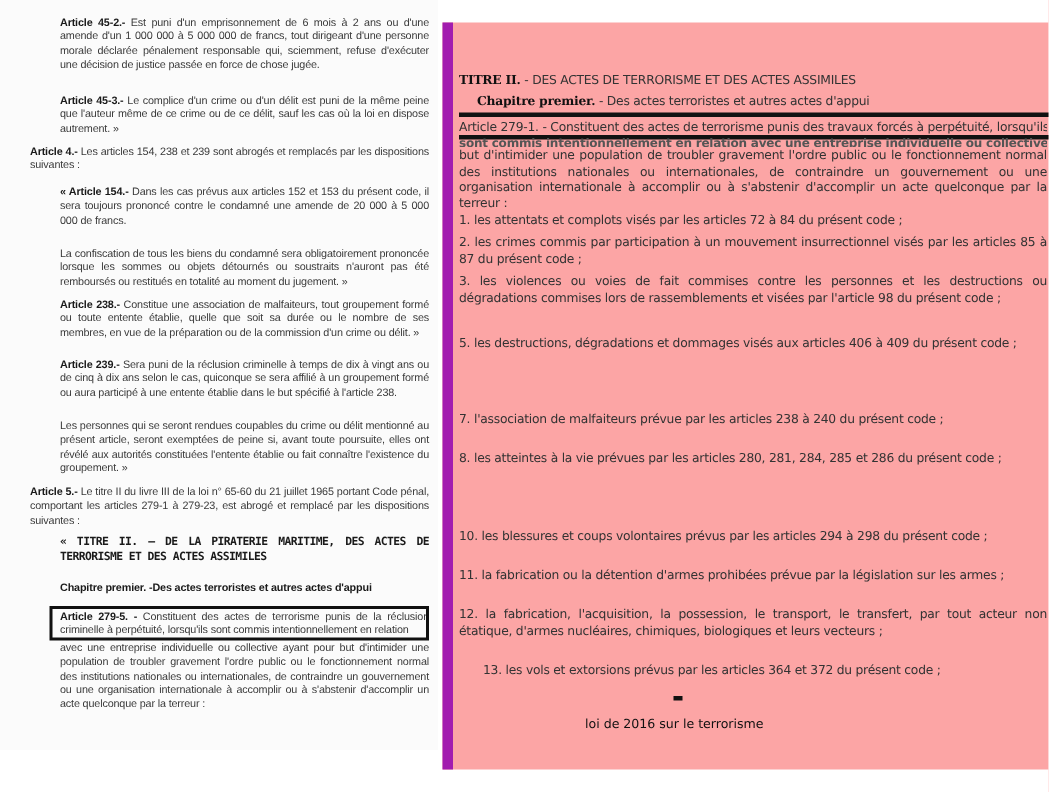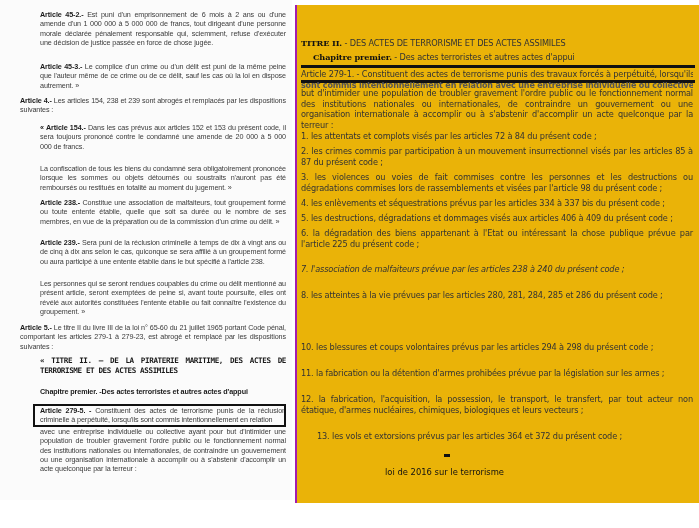--- a/index.html
+++ b/index.html
@@ -23,22 +23,22 @@
       position: absolute; left: 33px; top: 404px; width: 253px; height: 23px;
       border: 2.5px solid #111;
     }
     .caption-left {
       position: absolute; left: 4px; top: 500px;
       font-family: "DejaVu Sans", sans-serif; font-size: 9.4px; color: #333; margin-top: 28px;
     }
 
     
     .right-doc {
-      position: absolute; left: 295px; top: 5px; width: 404px; height: 498px;
-      background: #eab308; border-left: 2px solid #a21caf;
+      position: absolute; left: 295px; top: 15px; width: 404px; height: 498px;
+      background: #fca5a5; border-left: 7px solid #a21caf;
       font-family: "DejaVu Sans", sans-serif; font-size: 8.2px; line-height: 10.5px;
       color: #333;
     }
     .r-line { position: absolute; left: 4px; width: 392px; text-align: justify; letter-spacing: -0.15px; }
     .r-line b { font-family: "DejaVu Serif", serif; font-weight: bold; color: #111; }
     .rule { position: absolute; left: 4px; width: 394px; height: 3px; background: #111; }
     .dash { position: absolute; left: 147px; top: 449px; width: 6px; height: 3px; background: #111; }
     .caption-right {
       position: absolute; left: 88px; top: 462px;
       font-family: "DejaVu Sans", sans-serif; font-weight: normal; font-size: 8.4px; color: #111;
@@ -71,24 +71,22 @@
   <div class="r-line" style="top:47px;margin-left:12px;"><b>Chapitre premier.</b><span> - Des actes terroristes et autres actes d'appui</span></div>
   <div class="rule" style="top:60px;"></div>
   <div class="r-line" style="top:64px; white-space:nowrap; overflow:hidden;">Article 279-1. - Constituent des actes de terrorisme punis des travaux forcés à perpétuité, lorsqu'ils</div>
   <div class="rule" style="top:75px;"></div>
   <div class="r-line garbled" style="top:77px;font-weight:bold;">sont commis intentionnellement en relation avec une entreprise individuelle ou collective ayant pour</div>
   <div class="r-line" style="top:83px;">but d'intimider une population de troubler gravement l'ordre public ou le fonctionnement normal des institutions nationales ou internationales, de contraindre un gouvernement ou une organisation internationale à accomplir ou à s'abstenir d'accomplir un acte quelconque par la terreur :</div>
 
   <div class="r-line" style="top:126px;">1. les attentats et complots visés par les articles 72 à 84 du présent code ;</div>
   <div class="r-line" style="top:141px;">2. les crimes commis par participation à un mouvement insurrectionnel visés par les articles 85 à 87 du présent code ;</div>
   <div class="r-line" style="top:167px;">3. les violences ou voies de fait commises contre les personnes et les destructions ou dégradations commises lors de rassemblements et visées par l'article 98 du présent code ;</div>
-  <div class="r-line" style="top:193px;">4. les enlèvements et séquestrations prévus par les articles 334 à 337 bis du présent code ;</div>
   <div class="r-line" style="top:208px;">5. les destructions, dégradations et dommages visés aux articles 406 à 409 du présent code ;</div>
-  <div class="r-line" style="top:223px;">6. la dégradation des biens appartenant à l'Etat ou intéressant la chose publique prévue par l'article 225 du présent code ;</div>
-  <div class="r-line" style="top:259px;font-style:italic;">7. l'association de malfaiteurs prévue par les articles 238 à 240 du présent code ;</div>
+  <div class="r-line" style="top:259px;">7. l'association de malfaiteurs prévue par les articles 238 à 240 du présent code ;</div>
   <div class="r-line" style="top:285px;">8. les atteintes à la vie prévues par les articles 280, 281, 284, 285 et 286 du présent code ;</div>
   <div class="r-line" style="top:337px;">10. les blessures et coups volontaires prévus par les articles 294 à 298 du présent code ;</div>
   <div class="r-line" style="top:363px;">11. la fabrication ou la détention d'armes prohibées prévue par la législation sur les armes ;</div>
   <div class="r-line" style="top:389px;">12. la fabrication, l'acquisition, la possession, le transport, le transfert, par tout acteur non étatique, d'armes nucléaires, chimiques, biologiques et leurs vecteurs ;</div>
   <div class="r-line" style="top:426px;margin-left:16px;">13. les vols et extorsions prévus par les articles 364 et 372 du présent code ;</div>
 
   <div class="dash"></div>
   <div class="caption-right">loi de 2016 sur le terrorisme</div>
 </div>
 

